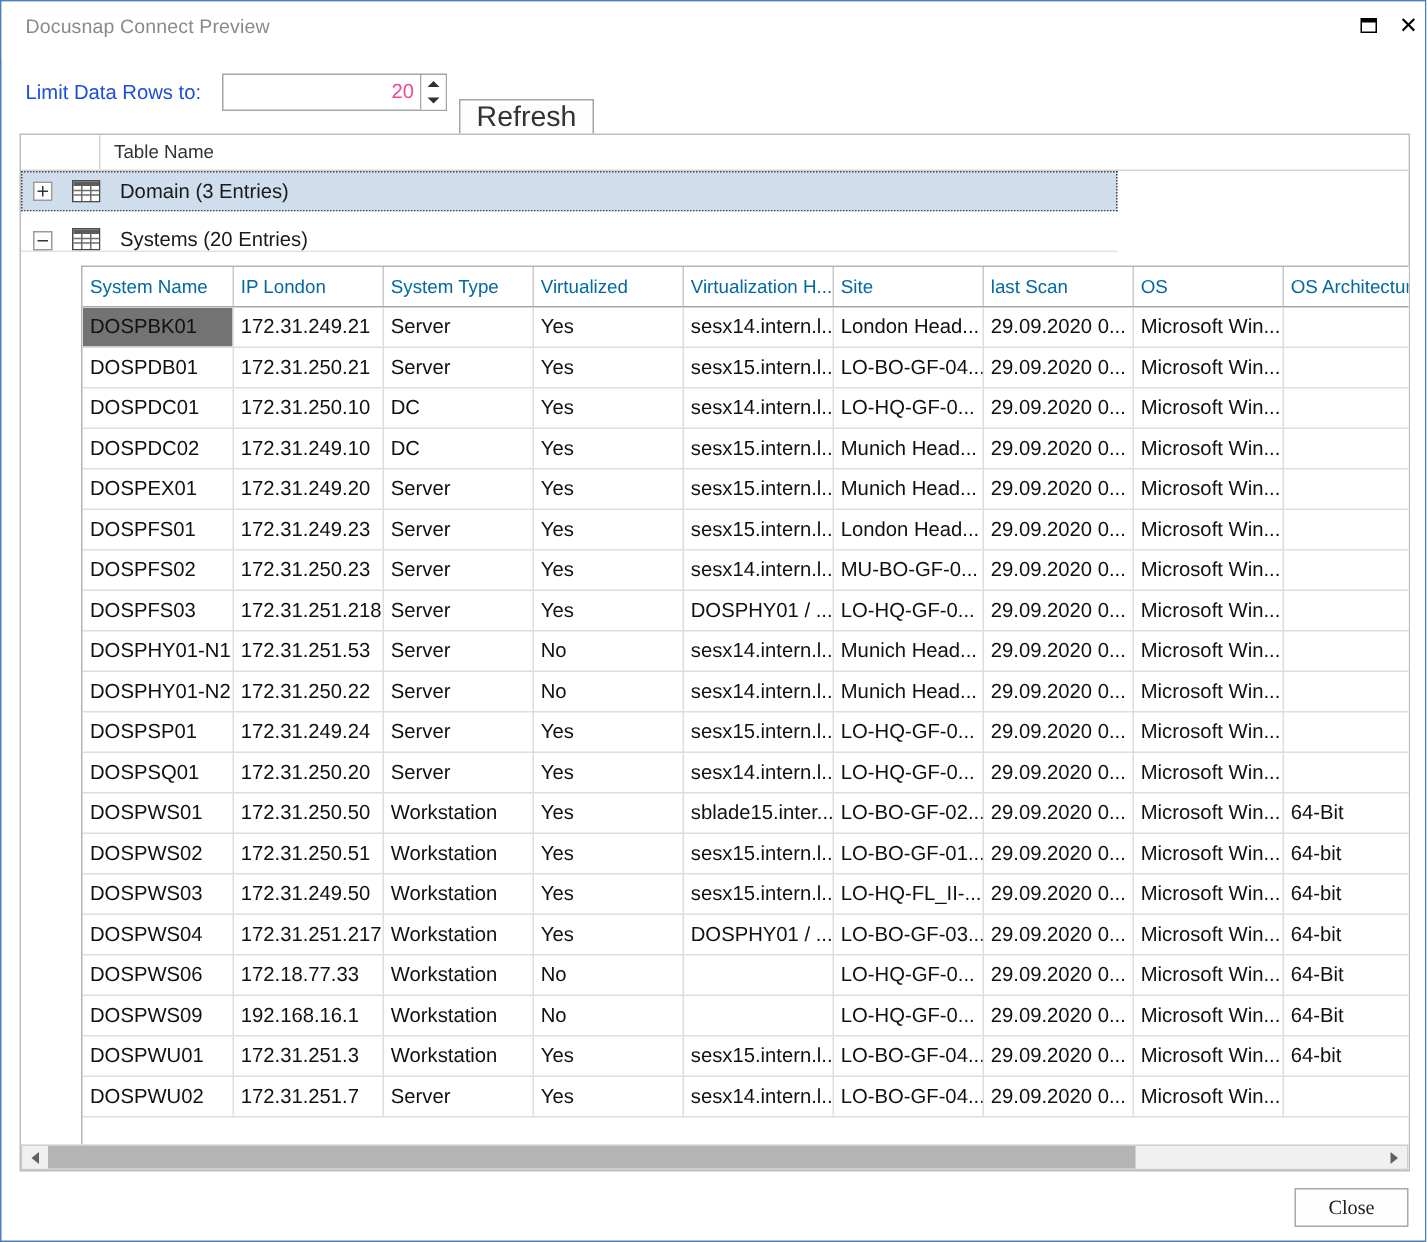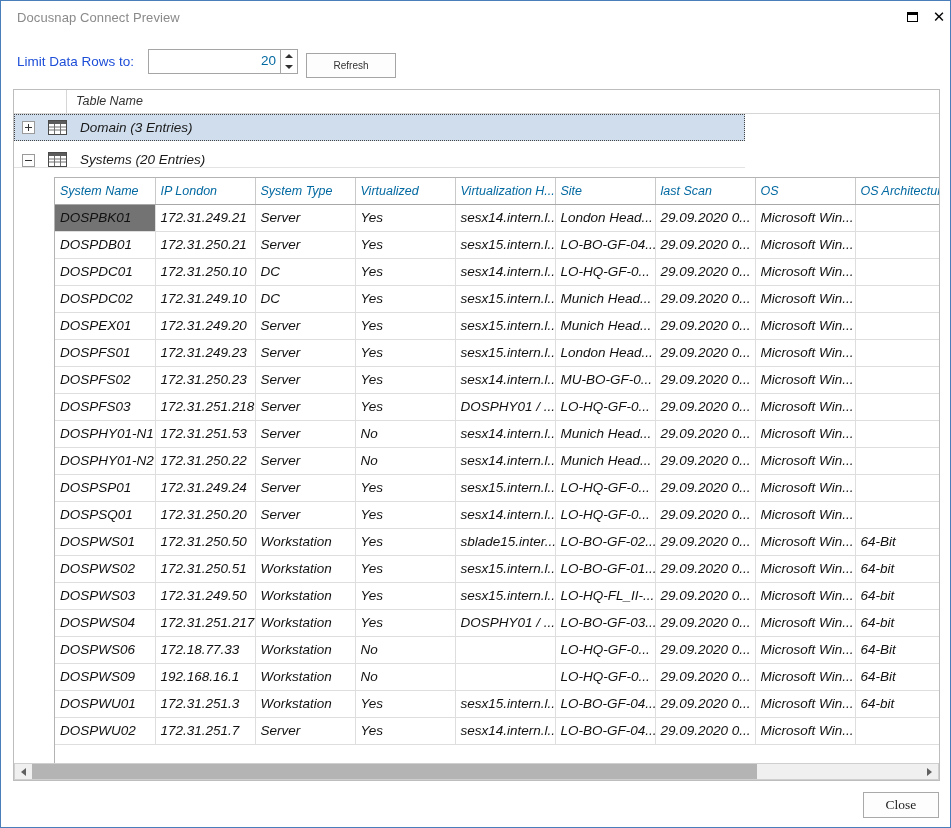--- a/index.html
+++ b/index.html
@@ -97,21 +97,21 @@
     background: #fff;
     box-sizing: border-box;
     display: flex;
     align-items: stretch;
   }
   #limit-value {
     flex: 1;
     text-align: right;
     padding: 3px 4px 0 0;
     font-size: 13.5px;
-    color: #0369a1;
+    color: #ec4899;
     box-sizing: border-box;
     outline: none;
   }
   #spin-buttons {
     width: 17px;
     border-left: 1px solid #a5a5a5;
     display: flex;
     flex-direction: column;
     box-sizing: border-box;
   }
@@ -126,44 +126,43 @@
   .spin-up, .spin-down {
     width: 0; height: 0;
     border-left: 4px solid transparent;
     border-right: 4px solid transparent;
   }
   .spin-up   { border-bottom: 4px solid #303030; }
   .spin-down { border-top: 4px solid #303030; }
   #refresh-button {
     position: absolute;
     left: 305px;
-    top: 7px;
+    top: 20px;
     width: 90px;
     height: 25px;
     background: #fdfdfd;
     border: 1px solid #a5a5a5;
     font-family: "Liberation Sans", sans-serif;
-    font-size: 10px;
+    font-size: 19px;
     color: #333;
     box-sizing: border-box;
     cursor: default;
   }
 
   
   #content-frame {
     position: absolute;
     left: 12px;
     top: 88px;
     width: 927px;
     height: 692px;
     border: 1px solid #bdbdbd;
     background: #ffffff;
     box-sizing: border-box;
     overflow: hidden;
-    font-style: italic;
   }
 
   
   #tree-header {
     position: absolute;
     left: 0; top: 0;
     width: 925px;
     height: 24px;
     border-bottom: 1px solid #d6d6d6;
     background: #ffffff;

